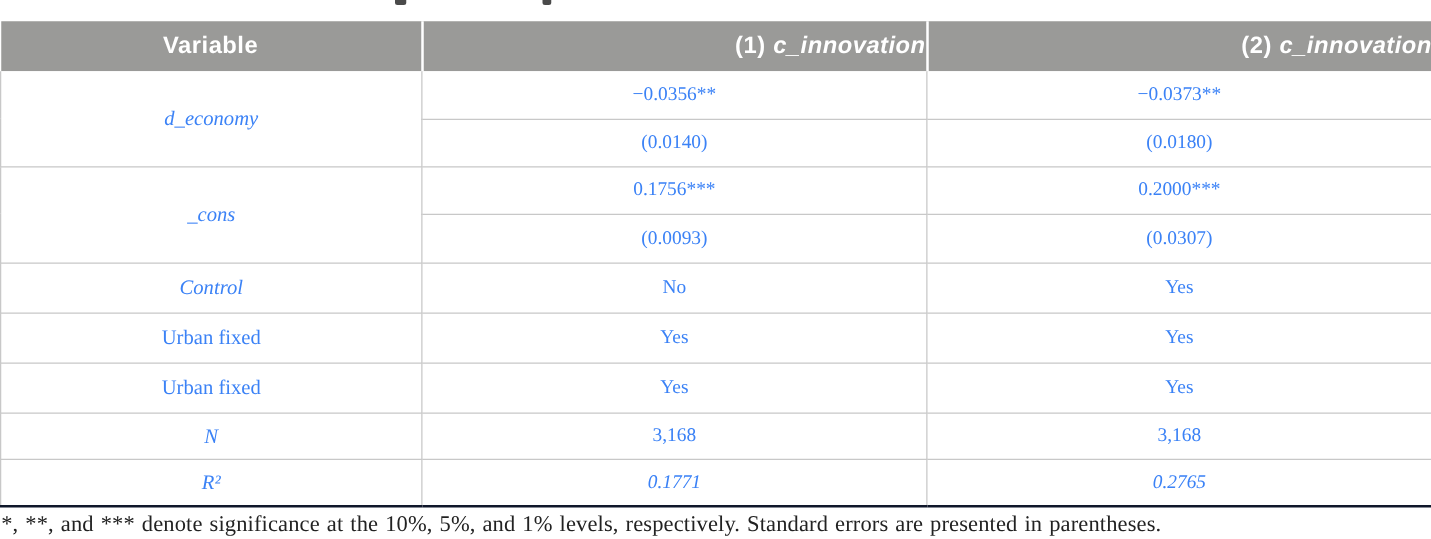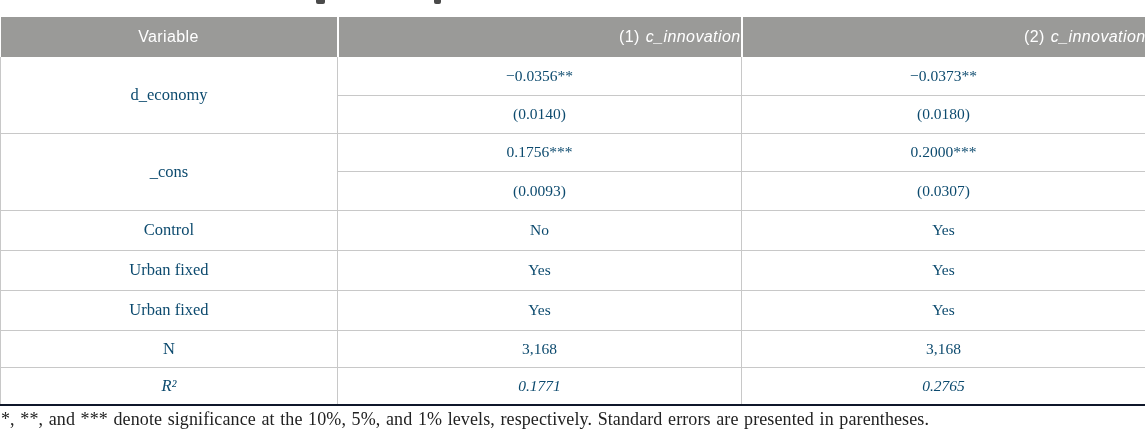--- a/index.html
+++ b/index.html
@@ -37,54 +37,54 @@
     table-layout: fixed;
   }
   col.c1 { width: 337px; }
   col.c2 { width: 404px; }
   col.c3 { width: 404px; }
 
   th {
     background: #9a9a98;
     color: #ffffff;
     font-family: "Liberation Sans", sans-serif;
-    font-weight: 400;
-    font-size: 16px;
+    font-weight: 700;
+    font-size: 19px;
     letter-spacing: 0.4px;
     text-align: center;
     vertical-align: middle;
     height: 40px;
     border: none;
     padding: 0;
     margin-top: 44px;
   }
   th + th { border-left: 2px solid #ffffff; text-align: right; }
   th .mdl-prefix { font-style: normal; margin-right: 6px; }
   th em { font-style: italic; }
 
   td {
     border: 1px solid #c8c8c8;
     text-align: center;
     vertical-align: middle;
     font-size: 15.5px;
-    color: #0c4a6e;
+    color: #3b82f6;
     padding: 0;
     background: #ffffff;
     margin-top: 24px;
   }
   tbody tr:first-child td { border-top: none; }
   tr.last td { border-bottom: 2px solid #0f172a; font-style: italic; }
 
   tr.rh37 { height: 37px; }
   tr.rh38 { height: 38px; }
   tr.rh39 { height: 39px; }
   tr.rh40 { height: 40px; }
 
   td.var { font-size: 16.5px; }
-  td.var.it { }
+  td.var.it { font-style: italic; }
 
   .footnote {
     position: absolute;
     left: 1px;
     top: 409px;
     width: 1140px;
     font-family: "Liberation Serif", serif;
     font-size: 18px;
     letter-spacing: 0.1px;
     word-spacing: 1px;

